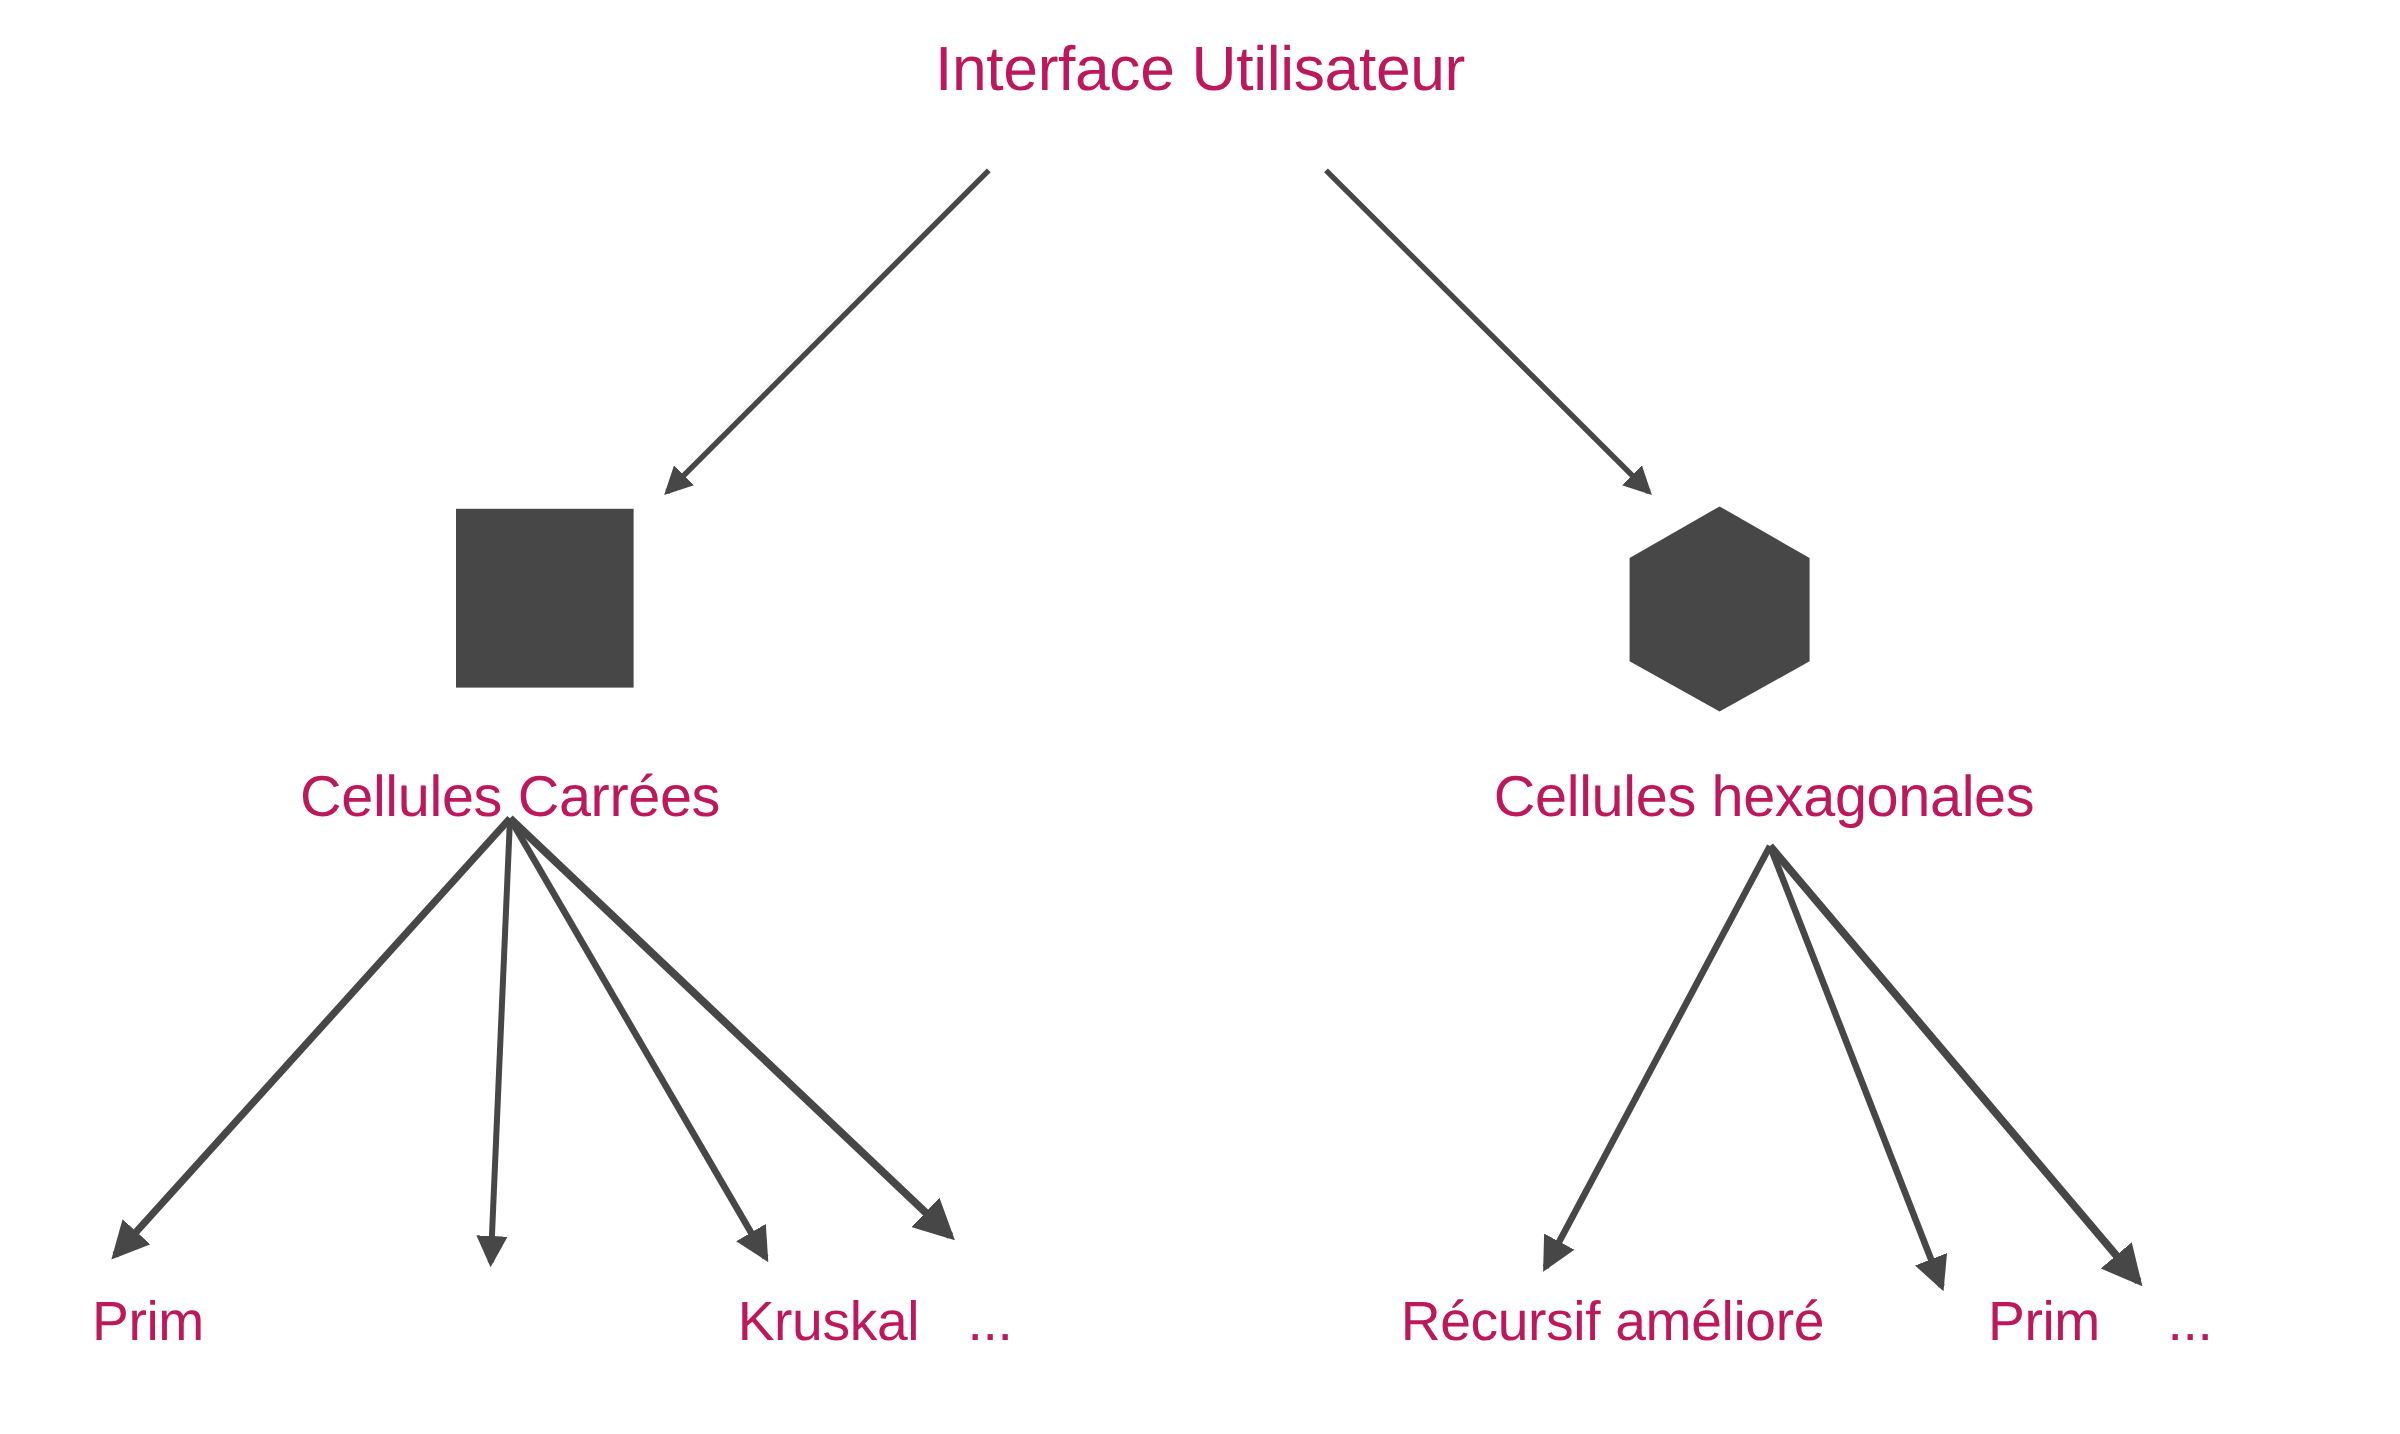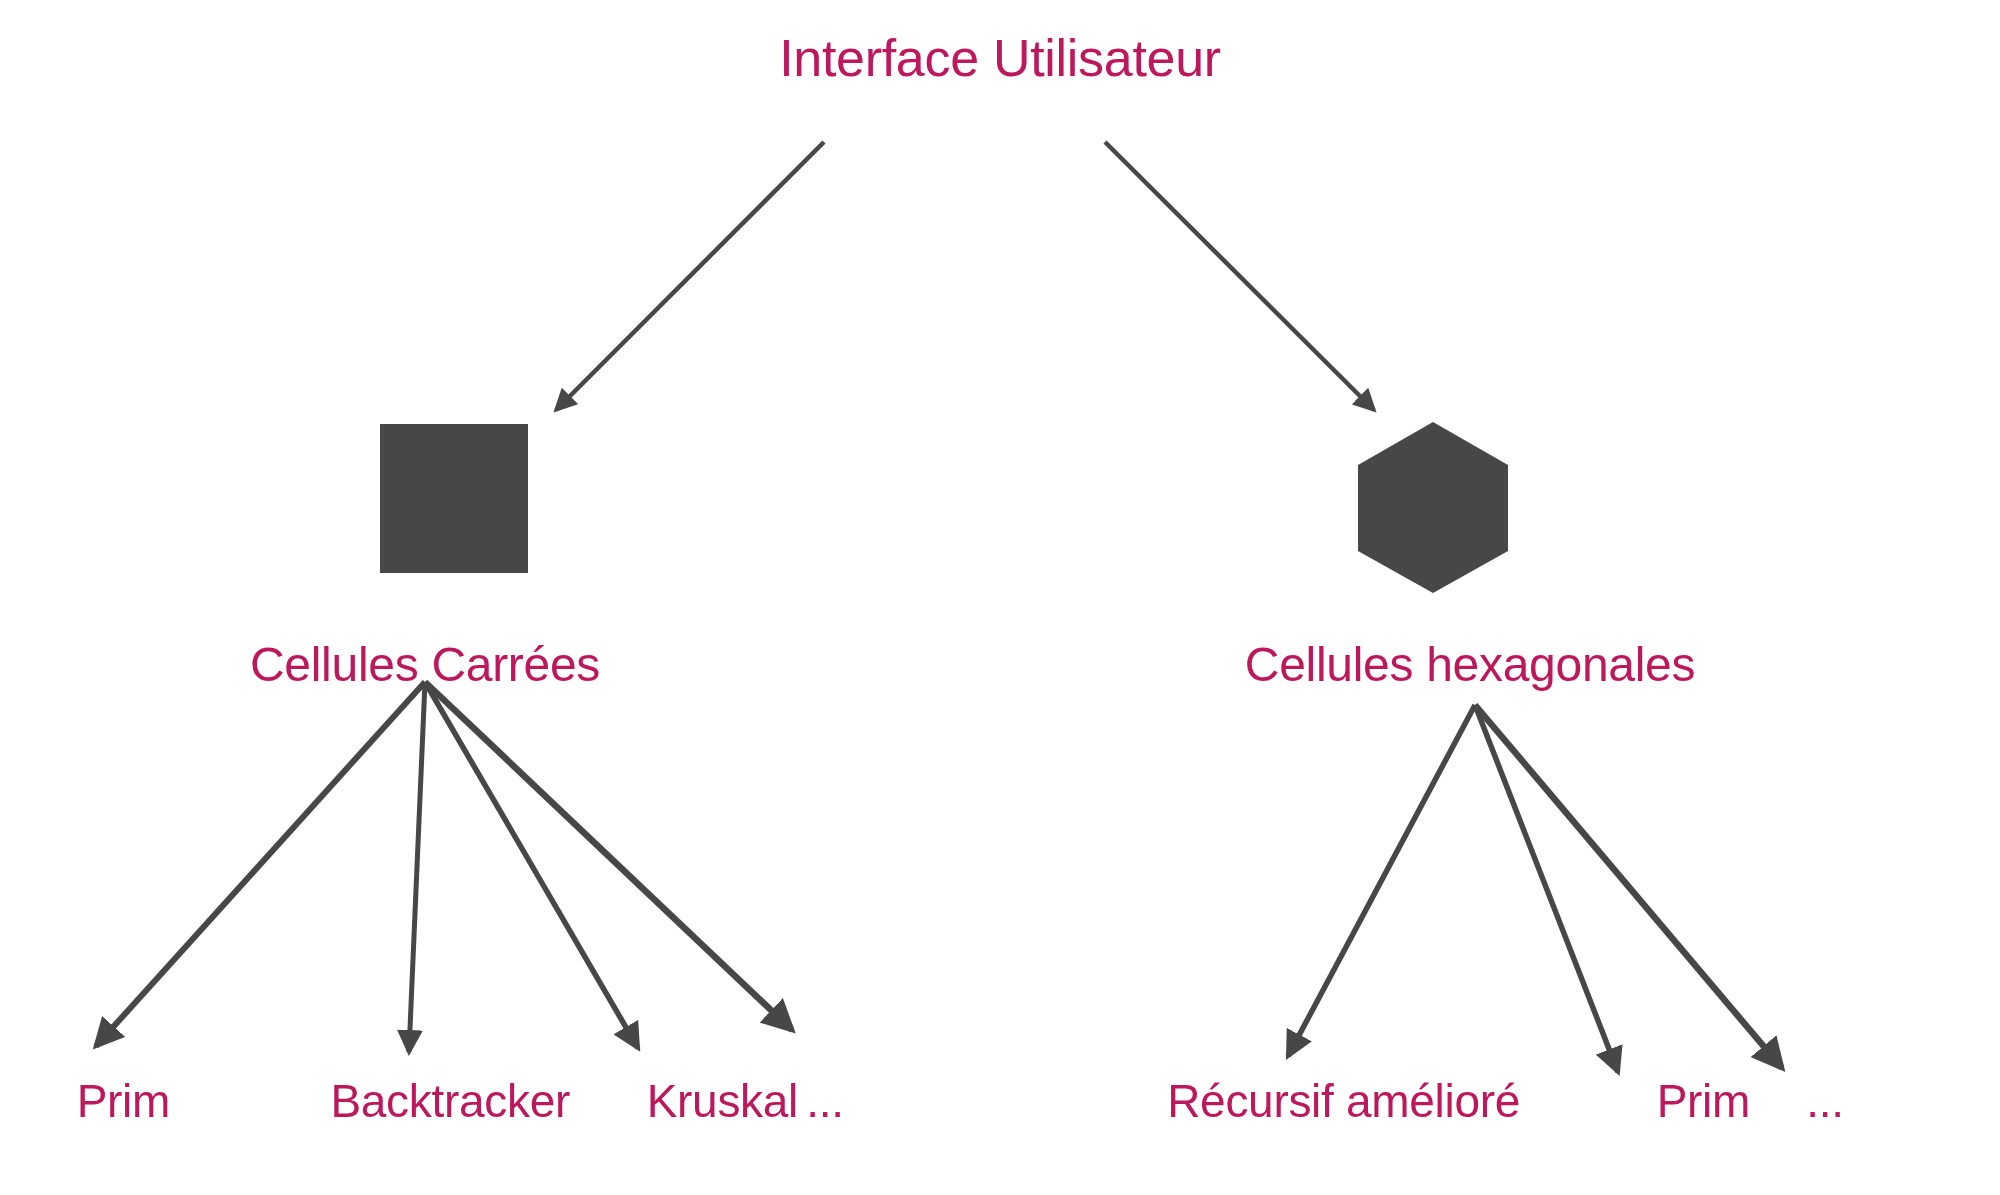--- a/index.html
+++ b/index.html
@@ -53,21 +53,21 @@
 
   .label-leaf {
     font-size: 46px;
     top: 1078px;
     text-align: right;
   }
   .leaf-ellipsis { font-size: 46px; top: 1078px; text-align: center; }
 
   .leaf-l1 { left: 0px;    width: 170px; }
   .leaf-l2 { left: 160px;  width: 410px; }
-  .leaf-l3 { left: 568px;  width: 230px; }
+  .leaf-l3 { left: 536px;  width: 230px; }
   .leaf-l4 { left: 760px;  width: 130px; }
 
   .leaf-r1 { left: 1020px; width: 500px; }
   .leaf-r2 { left: 1500px; width: 250px; }
   .leaf-r3 { left: 1760px; width: 130px; }
 </style>
 </head>
 <body>
 
 <div id="diagram-root">
@@ -98,21 +98,20 @@
     <line x1="1475" y1="705" x2="1782" y2="1068" stroke="#474747" stroke-width="6.5" marker-end="url(#arrowhead)"></line>
   </svg>
 
   <div class="node-label label-root">Interface Utilisateur</div>
 
   <div class="node-label label-branch label-branch-left">Cellules Carrées</div>
 
   <div class="node-label label-branch label-branch-right">Cellules hexagonales</div>
 
   <div class="node-label label-leaf leaf-l1">Prim</div>
-  <div class="node-label label-leaf leaf-l2">Backtracker</div>
   <div class="node-label label-leaf leaf-l3">Kruskal</div>
   <div class="node-label leaf-ellipsis leaf-l4">...</div>
 
   <div class="node-label label-leaf leaf-r1">Récursif amélioré</div>
   <div class="node-label label-leaf leaf-r2">Prim</div>
   <div class="node-label leaf-ellipsis leaf-r3">...</div>
 
 </div>
 
 </body></html>

